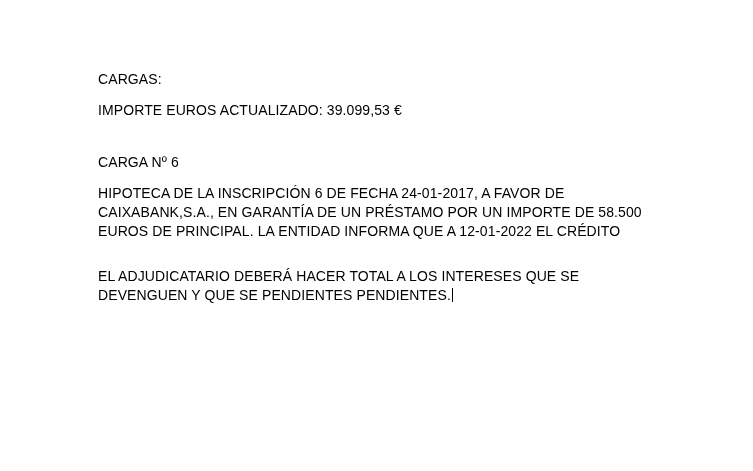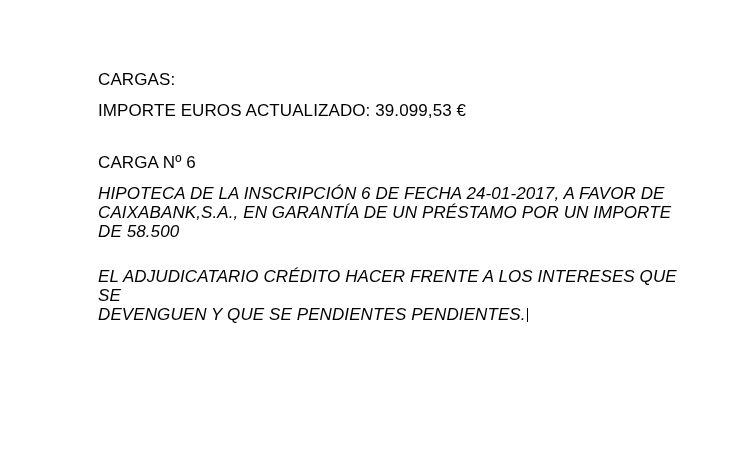--- a/index.html
+++ b/index.html
@@ -20,36 +20,35 @@
     height: 471px;
     background: #ffffff;
   }
   .content {
     position: absolute;
     left: 98px;
     top: 70px;
     width: 590px;
   }
   .line {
-    font-size: 17px;
+    font-size: 14px;
     line-height: 19px;
     letter-spacing: 0.1px;
     white-space: pre-wrap;
   }
   .block {
     margin: 0;
   }
   .gap-small { height: 12px; }
   .gap-large { height: 33px; }
   .gap-medium { height: 26px; }
   .para {
     font-size: 13.5px;
     line-height: 19px;
     letter-spacing: 0.1px;
-    font-style: italic;
   }
   .para .line { display: block; }
   .caret {
     display: inline-block;
     width: 1px;
     height: 14px;
     background: #000;
     vertical-align: -2px;
     margin-left: 1px;
   }
@@ -68,23 +67,24 @@
 
     <div class="gap-large"></div>
 
     <div class="line block">CARGA Nº 6</div>
 
     <div class="gap-small"></div>
 
     <div class="para">
       <span class="line">HIPOTECA DE LA INSCRIPCIÓN 6 DE FECHA 24-01-2017, A FAVOR DE</span>
       <span class="line">CAIXABANK,S.A., EN GARANTÍA DE UN PRÉSTAMO POR UN IMPORTE DE 58.500</span>
+      <span class="line">EUROS DE PRINCIPAL. LA ENTIDAD INFORMA QUE A 12-01-2022 EL CRÉDITO</span>
     </div>
 
     <div class="gap-medium"></div>
 
     <div class="para">
-      <span class="line">EL ADJUDICATARIO CRÉDITO HACER FRENTE A LOS INTERESES QUE SE</span>
+      <span class="line">EL ADJUDICATARIO DEBERÁ HACER TOTAL A LOS INTERESES QUE SE</span>
       <span class="line"><span>DEVENGUEN Y QUE SE PENDIENTES PENDIENTES.</span><span class="caret"></span></span>
     </div>
 
   </div>
 </div>
 
 </body></html>

